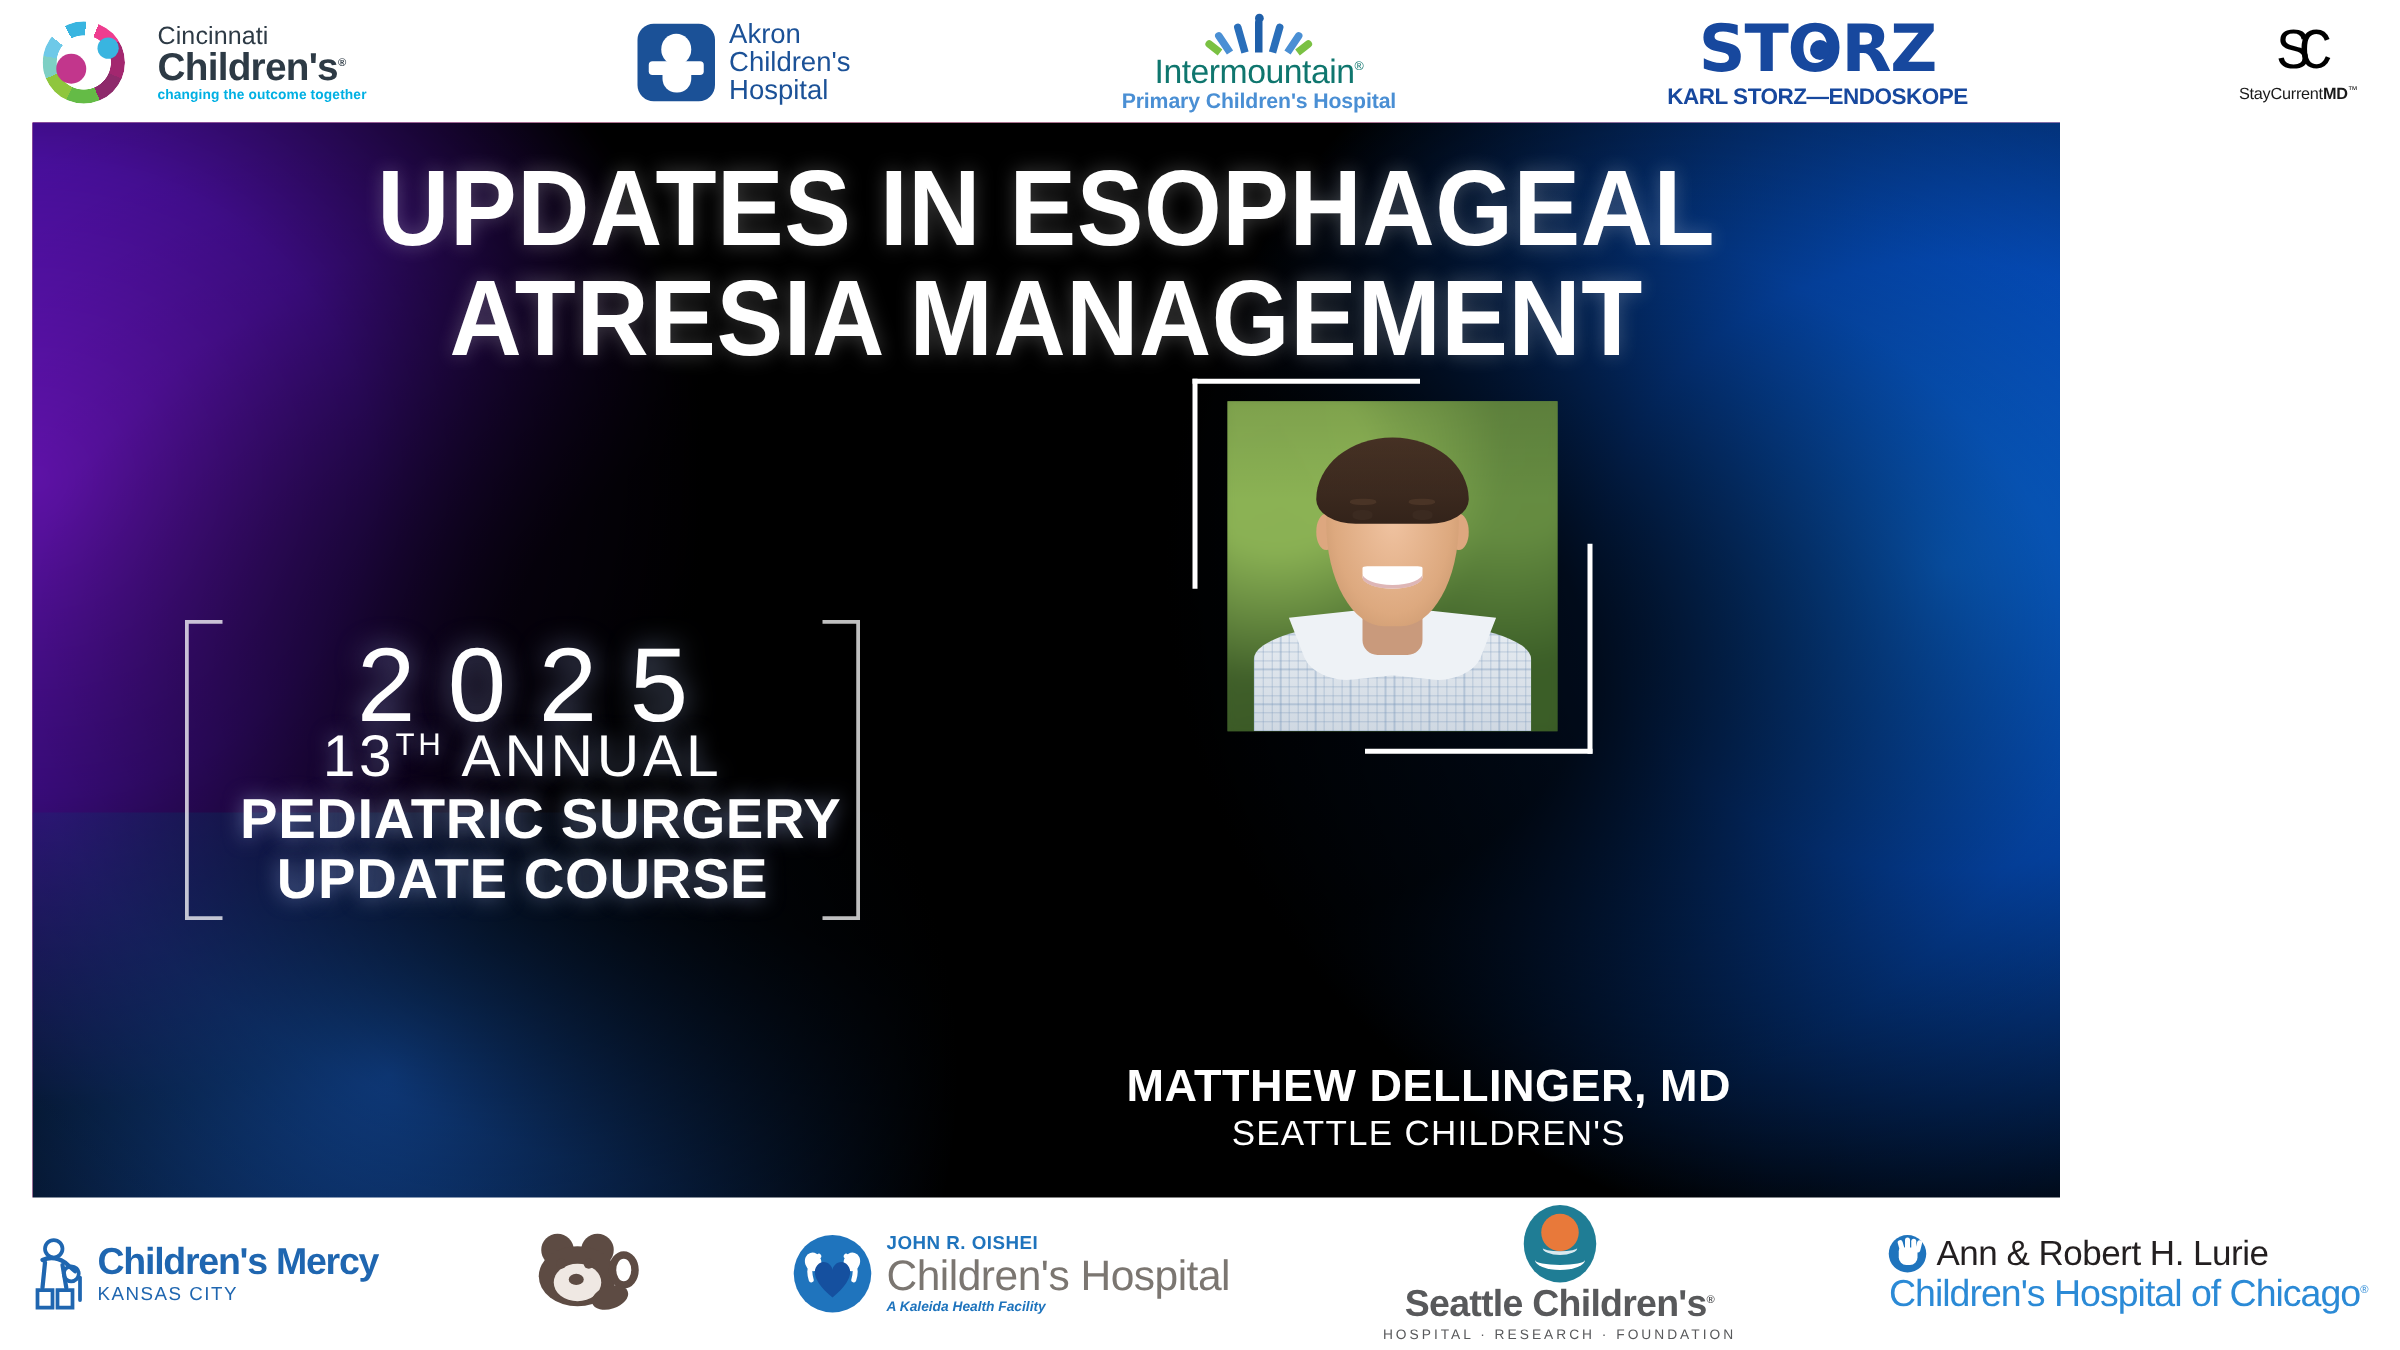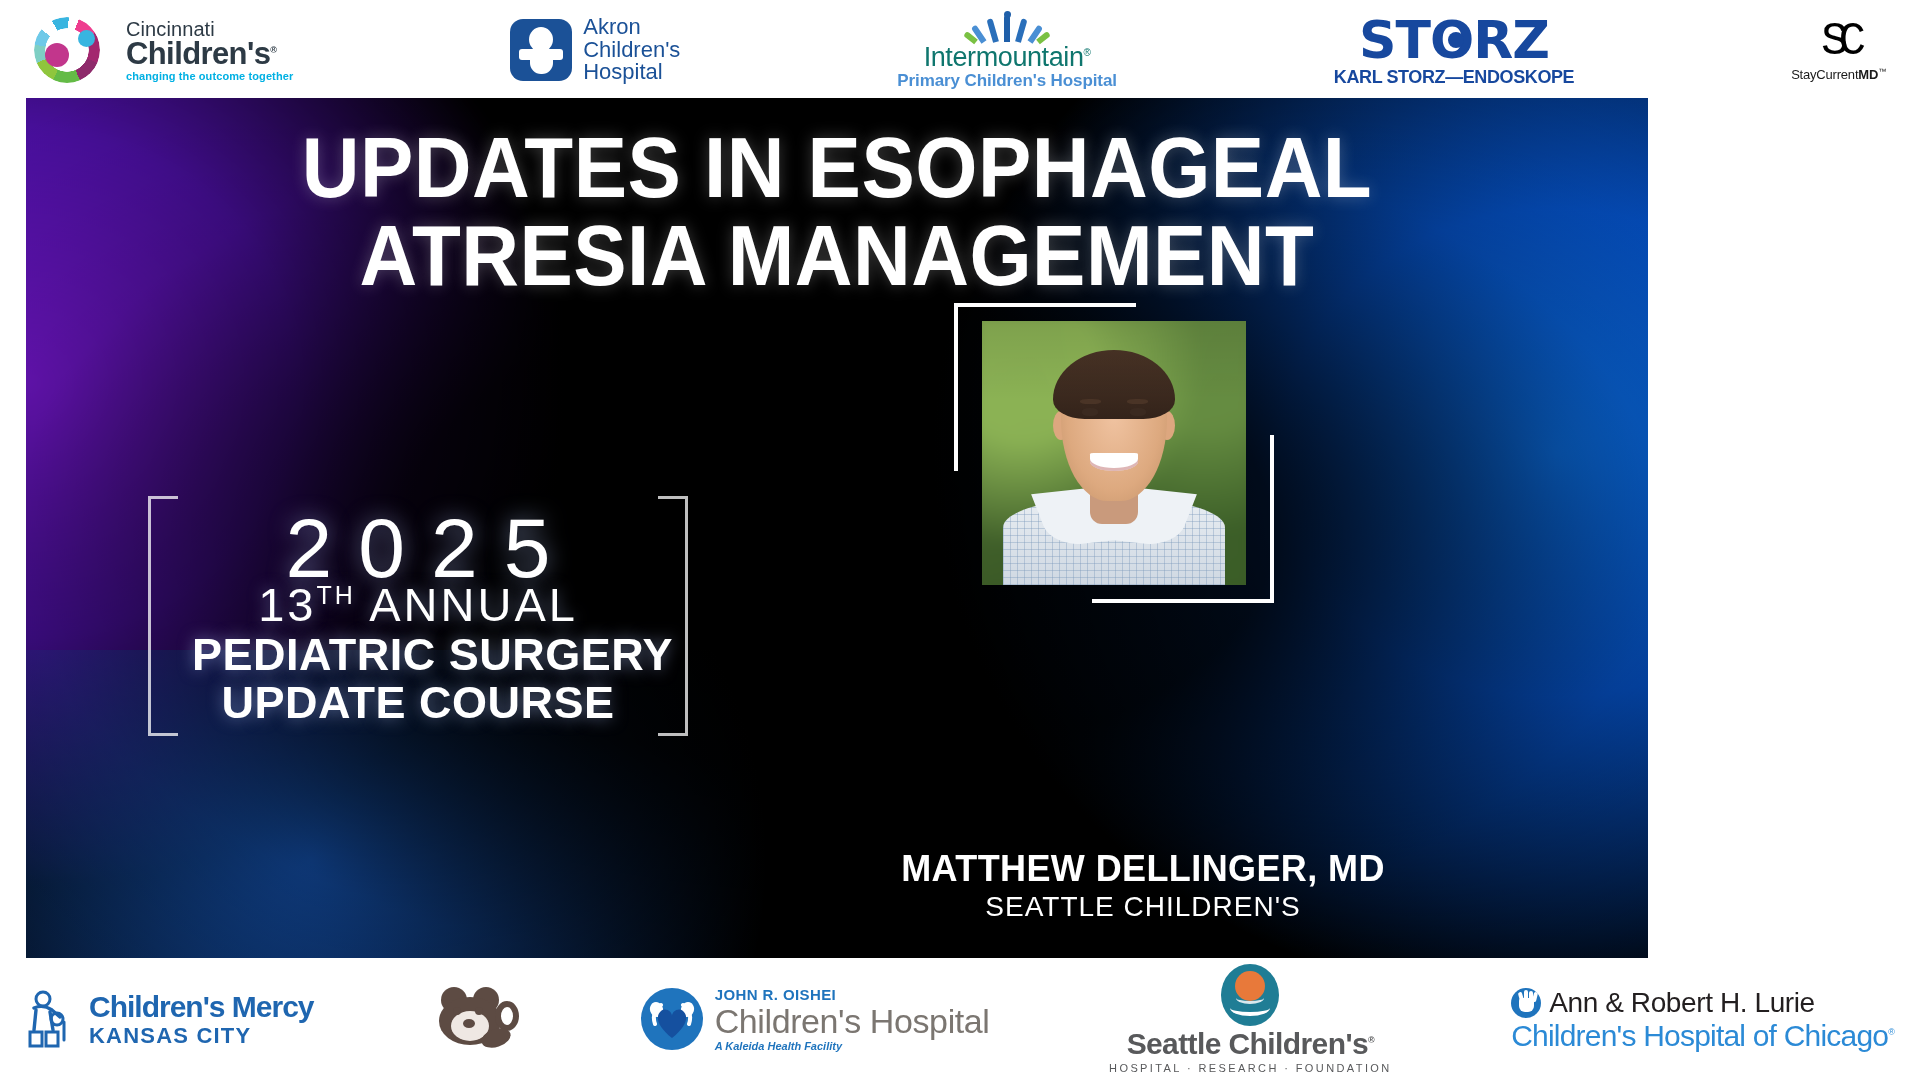--- a/index.html
+++ b/index.html
@@ -220,25 +220,25 @@
   .mod-b { font-weight:700; letter-spacing:.2px; }
   .mod-i { font-style:italic; font-weight:400; letter-spacing:.2px; }
 
   
   .bottom-bar {
     position:absolute; left:0; bottom:0; width:1920px; height:122px;
     background:#fff; display:flex; align-items:center; justify-content:space-between;
     padding:0 26px;
   }
   
-  .cm { display:flex; align-items:center; gap:11px; }
+  .cm { display:flex; align-items:center; gap:0; }
   .cm-mark { position:relative; width:52px; height:58px; }
   .cm-txt { line-height:1; }
   .cm-t1 { font-size:30px; font-weight:700; color:#1f66b0; letter-spacing:-1px; }
-  .cm-t2 { font-size:22px; font-weight:700; color:#1f66b0; letter-spacing:1.2px; margin-top:3px;}
+  .cm-t2 { font-size:15px; font-weight:400; color:#1f66b0; letter-spacing:1.2px; margin-top:3px;}
   
   .cn { text-align:center; line-height:1; }
   .cn-bear { position:relative; width:88px; height:62px; margin:0 auto 2px; }
   .cn-ear-l,.cn-ear-r { position:absolute; width:26px; height:26px; border-radius:50%; background:#5d4b43; top:0;}
   .cn-ear-l{left:8px;} .cn-ear-r{left:40px;}
   .cn-head { position:absolute; left:6px; top:10px; width:62px; height:48px; border-radius:50%; background:#5d4b43; }
   .cn-face { position:absolute; left:18px; top:24px; width:38px; height:30px; border-radius:50%; background:#efe8e3; }
   .cn-eye-l,.cn-eye-r { position:absolute; width:8px;height:8px;border-radius:50%;background:#5d4b43; top:20px;}
   .cn-eye-l{left:20px;} .cn-eye-r{left:42px;}
   .cn-nose { position:absolute; left:30px; top:32px; width:12px; height:9px; border-radius:50%; background:#5d4b43;}

